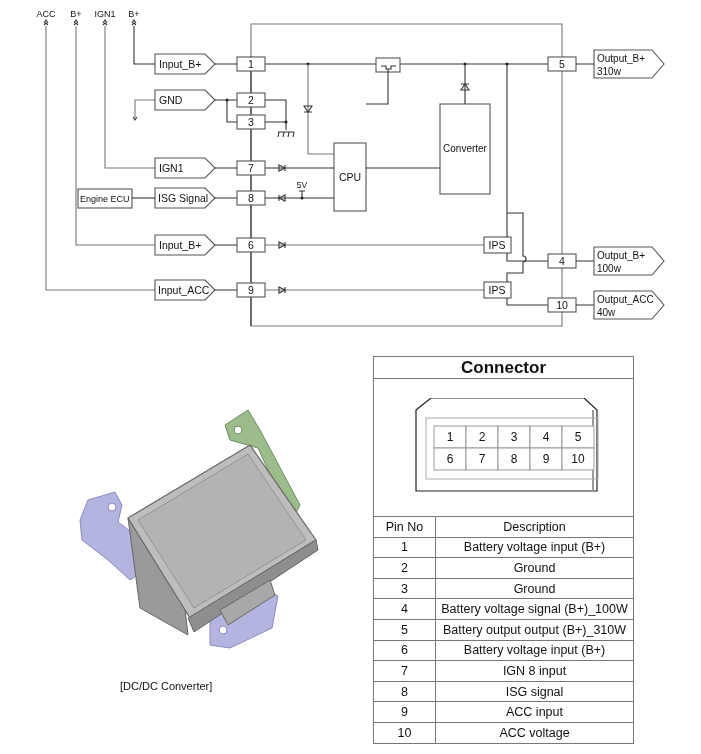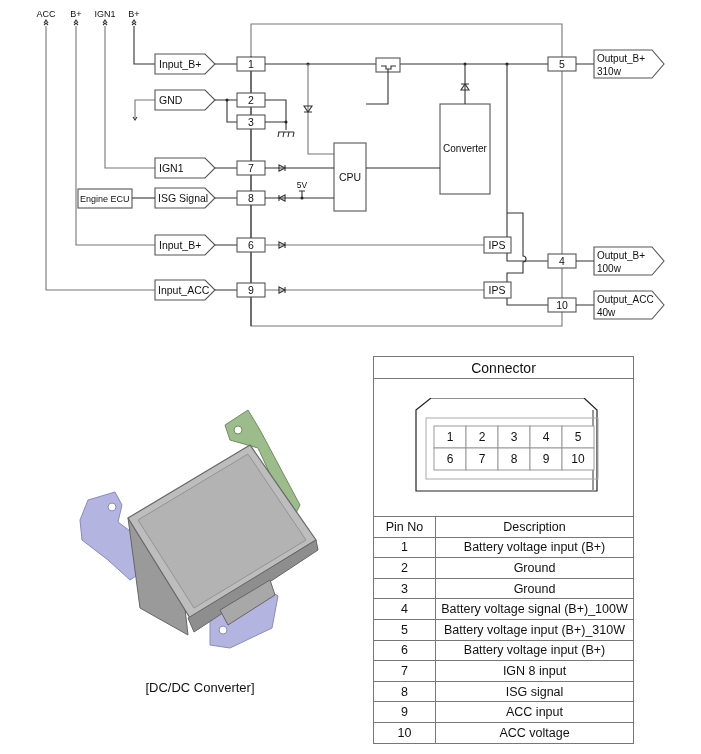--- a/index.html
+++ b/index.html
@@ -6,28 +6,28 @@
   body { width: 701px; height: 754px; position: relative; overflow: hidden;
          font-family: "Liberation Sans", sans-serif; color: #111; }
   #schematic { position: absolute; left: 0; top: 0; }
   #schematic text { font-family: "Liberation Sans", sans-serif; fill: #111; }
   .wire { stroke: #333; stroke-width: 1.1; fill: none; }
   .wire-g { stroke: #777; stroke-width: 1.1; fill: none; }
   .box { fill: #fff; stroke: #555; stroke-width: 1.1; }
   .dot { fill: #222; }
 
   #product { position: absolute; left: 60px; top: 390px; }
-  .caption { position: absolute; left: 120px; top: 680px; width: 160px; text-align: center;
-             font-size: 13px; }
+  .caption { position: absolute; left: 120px; top: 680px; width: 160px; text-align: left;
+             font-size: 11px; }
 
   .pin-table { position: absolute; left: 373px; top: 356px; width: 261px;
                border-collapse: collapse; font-size: 12.5px; }
   .pin-table td, .pin-table th { border: 1px solid #777; padding: 0; text-align: center;
                                  font-weight: normal; height: 19.6px; }
-  .pin-table .hdr-title { height: 21px; font-size: 14px; }
+  .pin-table .hdr-title { height: 21px; font-size: 17px; font-weight: bold; }
   .pin-table .connector-cell { height: 137px; position: relative; }
   .pin-table .col-pin { width: 61px; }
   #connector-svg { display: block; margin: 0 auto; }
 </style>
 </head>
 <body>
 
 <svg id="schematic" width="701" height="340" viewBox="0 0 701 340">
 
   <path class="wire-g" d="M251,24 H562 V326 H251 Z"></path>
@@ -247,21 +247,21 @@
       <tr>
         <td>3</td>
         <td>Ground</td>
       </tr>
       <tr>
         <td>4</td>
         <td>Battery voltage signal (B+)_100W</td>
       </tr>
       <tr>
         <td>5</td>
-        <td>Battery voltage input (B+)_310W</td>
+        <td>Battery output output (B+)_310W</td>
       </tr>
       <tr>
         <td>6</td>
         <td>Battery voltage input (B+)</td>
       </tr>
       <tr>
         <td>7</td>
         <td>IGN 8 input</td>
       </tr>
       <tr>

